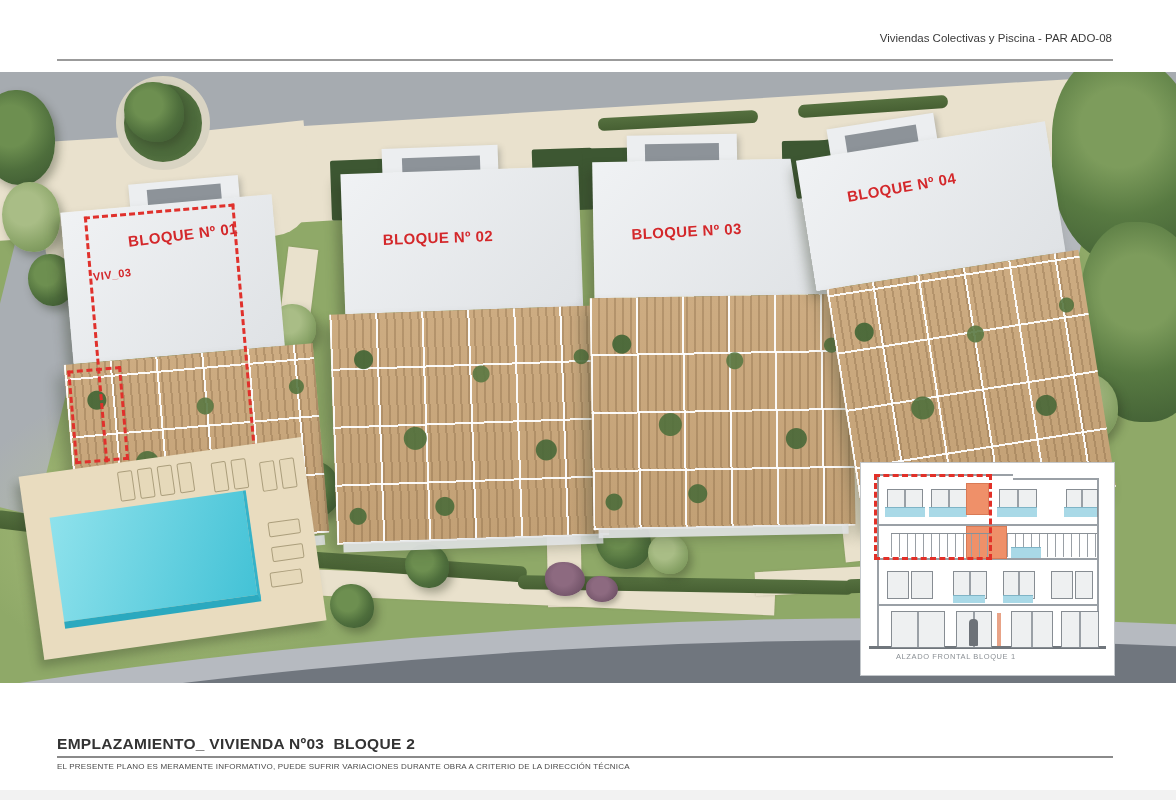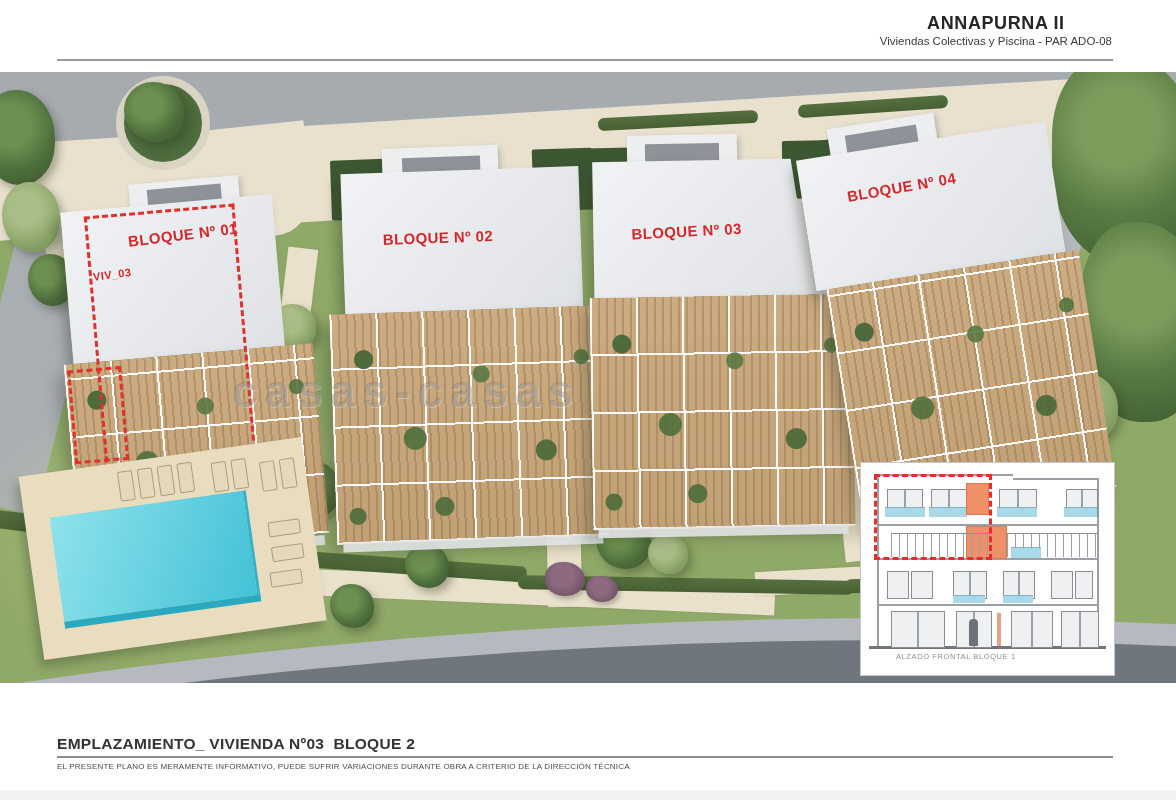--- a/index.html
+++ b/index.html
@@ -4,21 +4,21 @@
 <style>
   html,body{margin:0;padding:0;}
   body{
     width:1176px;height:800px;position:relative;overflow:hidden;
     background:#ffffff;font-family:"Liberation Sans",sans-serif;
   }
   .abs{position:absolute;}
   
   .title-block{position:absolute;top:13px;right:64px;text-align:center;z-index:30;}
   .title-main{font-size:18px;font-weight:bold;color:#262626;letter-spacing:.6px;}
-  .title-sub{font-size:11.5px;color:#3a3a3a;margin-top:1px;}
+  .title-sub{font-size:11.5px;color:#3a3a3a;margin-top:19px;}
   .h-rule{position:absolute;left:57px;top:59px;width:1056px;height:2px;background:#9b9b9b;z-index:30;}
   
   .render{position:absolute;left:0;top:72px;width:1176px;height:611px;background:#8fa968;overflow:hidden;}
   .speck{background-image:radial-gradient(rgba(255,255,255,.28) 1px, rgba(0,0,0,0) 1.3px);background-size:7px 7px;}
   .road-top{left:-20px;top:-28px;width:1230px;height:96px;background:#a6abb0;transform:rotate(-2deg);}
   .drive-left{left:-14px;top:148px;width:86px;height:290px;background:#a9aeb3;transform:rotate(14deg);}
   .walk-right{left:1030px;top:-24px;width:30px;height:560px;background:#b4b8bd;transform:rotate(14deg);}
   .plaza{background:#e9e1cd;}
   .path{background:#e9e1cc;box-shadow:0 0 2px rgba(120,110,80,.35);}
   .sidewalk-arc{left:-5100px;top:546px;width:12000px;height:12000px;border-radius:50%;background:#b6bac0;}
@@ -74,21 +74,20 @@
   
   .f-title{position:absolute;left:57px;top:735px;font-size:15.5px;font-weight:600;color:#333;letter-spacing:.3px;white-space:pre;}
   .f-rule{position:absolute;left:57px;top:756px;width:1056px;height:2px;background:#8a8a8a;}
   .f-disc{position:absolute;left:57px;top:762px;font-size:8px;color:#4a4a4a;letter-spacing:.2px;}
   .page-edge{position:absolute;left:0;bottom:0;width:1176px;height:10px;background:#f2f2f2;}
 </style>
 </head>
 <body>
 
 <div class="title-block">
-  <div class="title-main">ANNAPURNA II</div>
   <div class="title-sub">Viviendas Colectivas y Piscina - PAR ADO-08</div>
 </div>
 <div class="h-rule"></div>
 
 <div class="render">
 
   <div class="abs road-top speck"></div>
   <div class="abs drive-left speck"></div>
   <div class="abs walk-right speck"></div>
   <div class="abs plaza" style="left:-20px;top:40px;width:1110px;height:96px;transform:rotate(-3.5deg);"></div>
@@ -195,21 +194,20 @@
     <div class="lounger" style="left:158px;top:24px;"></div>
     <div class="lounger" style="left:192px;top:28px;"></div>
     <div class="lounger" style="left:212px;top:28px;"></div>
     <div class="lounger" style="left:240px;top:34px;"></div>
     <div class="lounger" style="left:260px;top:34px;"></div>
     <div class="lounger h" style="left:240px;top:95px;"></div>
     <div class="lounger h" style="left:240px;top:120px;"></div>
     <div class="lounger h" style="left:235px;top:145px;"></div>
   </div>
 
-  <div class="watermark" style="left:232px;top:292px;">casas-casas</div>
 </div>
 
 <div class="inset">
 
   <div class="ln" style="left:16px;top:11px;width:136px;height:2px;"></div>
   <div class="ln" style="left:152px;top:15px;width:86px;height:2px;"></div>
   <div class="ln" style="left:16px;top:11px;width:1.5px;height:172px;"></div>
   <div class="ln" style="left:236px;top:15px;width:1.5px;height:168px;"></div>
   <div class="ln" style="left:16px;top:61px;width:222px;height:2px;"></div>
   <div class="ln" style="left:16px;top:95px;width:222px;height:2px;"></div>

